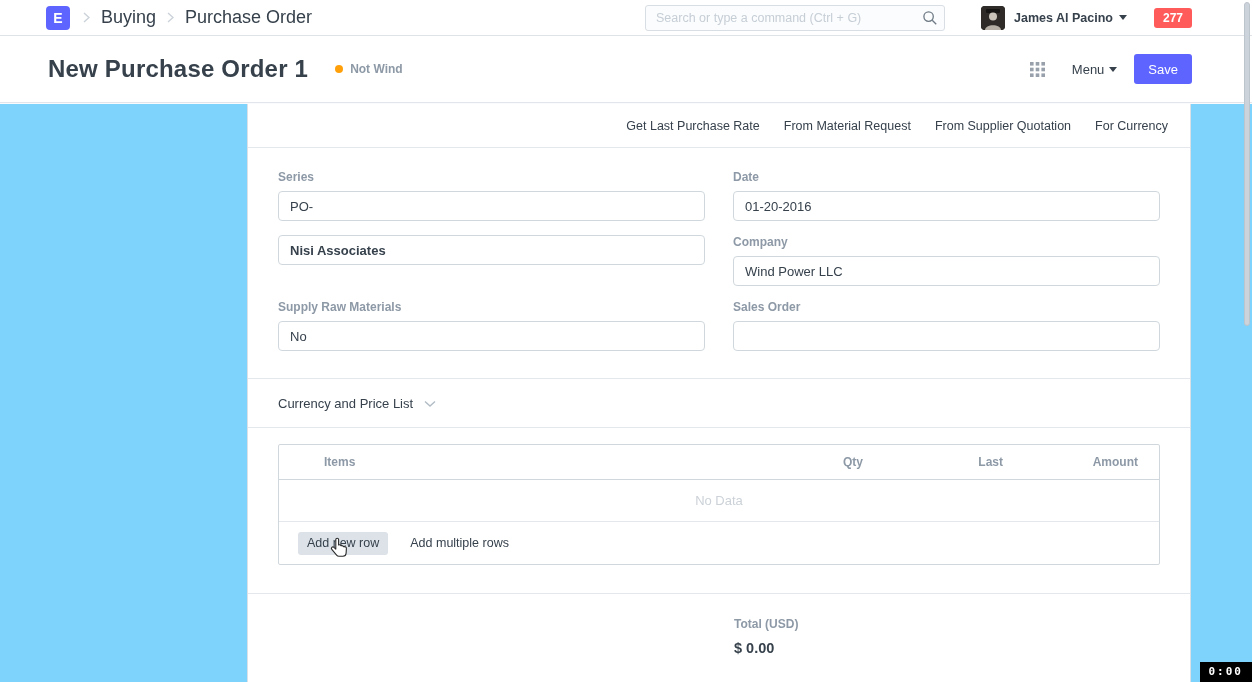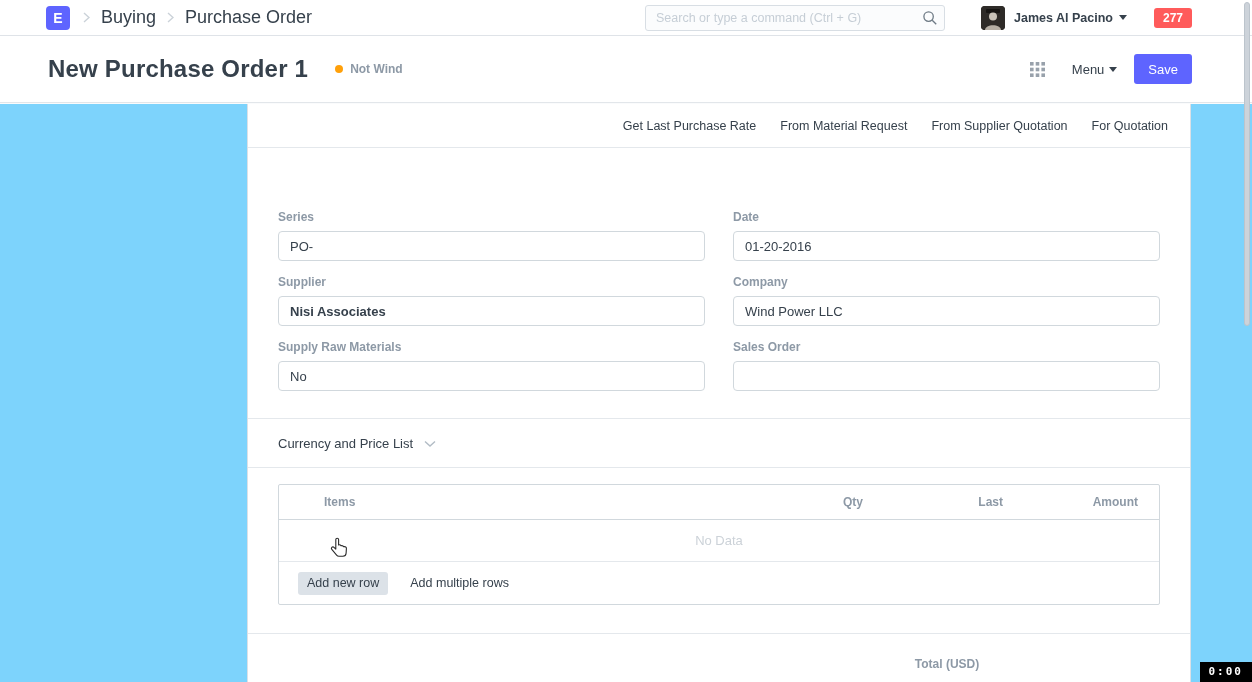--- a/index.html
+++ b/index.html
@@ -73,21 +73,21 @@
     border-left:1px solid #dbe0e6; border-right:1px solid #dbe0e6;
   }
 
   .form-toolbar {
     height:44px; border-bottom:1px solid #e4e8ec; display:flex; align-items:center;
     justify-content:flex-end; padding-right:22px; gap:24px;
   }
   .toolbar-link { font-size:12.5px; color:#36414c; cursor:pointer; white-space:nowrap; }
 
   .fields-section { padding:22px 30px 27px; }
-  .fields-grid { display:grid; grid-template-columns:1fr 1fr; column-gap:28px; row-gap:14px;margin-top:40px; }
+  .fields-grid { display:grid; grid-template-columns:1fr 1fr; column-gap:28px; row-gap:14px; }
   .field-label { font-size:12px; font-weight:700; color:#8d99a6; margin-bottom:7px; }
   .field input {
     width:100%; height:30px; border:1px solid #d1d8dd; border-radius:4px; background:#fff;
     padding:0 11px; font-size:13px; color:#36414c; font-family:inherit; outline:none;
   }
   .field input.bold { font-weight:700; }
 
   .section-head {
     height:50px; border-top:1px solid #e4e8ec; border-bottom:1px solid #e4e8ec;
     display:flex; align-items:center; padding:0 30px; cursor:pointer;
@@ -110,21 +110,21 @@
     justify-content:center; font-size:13px; color:#ccd2d8;
   }
   .grid-footer { height:42px; display:flex; align-items:center; padding-left:19px; gap:22px; }
   .add-row-btn {
     background:#dce2e8; border:none; border-radius:3px; height:23px; padding:0 9px;
     font-size:12.5px; color:#36414c; font-family:inherit; cursor:pointer;
   }
   .add-multiple { font-size:12.5px; color:#36414c; cursor:pointer; }
 
   .totals-section { padding:23px 30px; }
-  .totals-inner { margin-left:456px;text-align:center; }
+  .totals-inner { margin-left:456px; }
   .total-label { font-size:12px; font-weight:700; color:#8d99a6; margin-bottom:9px; }
   .total-value { font-size:14.5px; font-weight:700; color:#36414c; }
 
   
   .timer {
     position:absolute; right:0; bottom:0; background:#000; color:#fff;
     font-family:"DejaVu Sans Mono",monospace; font-size:11px; font-weight:700;
     padding:3px 9px 4px; letter-spacing:2px; z-index:10;
   }
   .scrollbar-thumb {
@@ -208,35 +208,34 @@
     </div>
   </div>
 
   <div class="body">
     <div class="main-section">
 
       <div class="form-toolbar">
         <span class="toolbar-link">Get Last Purchase Rate</span>
         <span class="toolbar-link">From Material Request</span>
         <span class="toolbar-link">From Supplier Quotation</span>
-        <span class="toolbar-link">For Quotation</span>
+        <span class="toolbar-link">For Currency</span>
       </div>
 
       <div class="fields-section">
         <div class="fields-grid">
           <div class="field">
             <div class="field-label">Series</div>
             <input type="text" value="PO-" style="">
           </div>
           <div class="field">
             <div class="field-label">Date</div>
             <input type="text" value="01-20-2016" style="">
           </div>
           <div class="field">
-            <div class="field-label">Supplier</div>
             <input type="text" class="bold" value="Nisi Associates" style="">
           </div>
           <div class="field">
             <div class="field-label">Company</div>
             <input type="text" value="Wind Power LLC" style="">
           </div>
           <div class="field">
             <div class="field-label">Supply Raw Materials</div>
             <input type="text" value="No" style="">
           </div>

